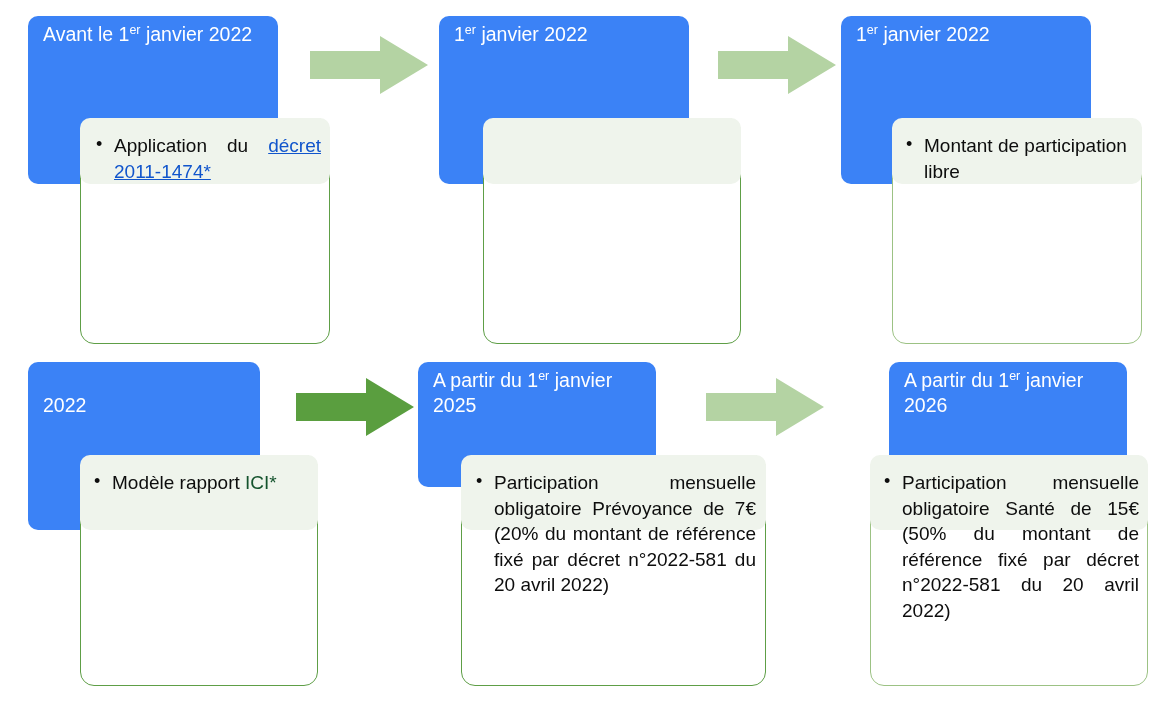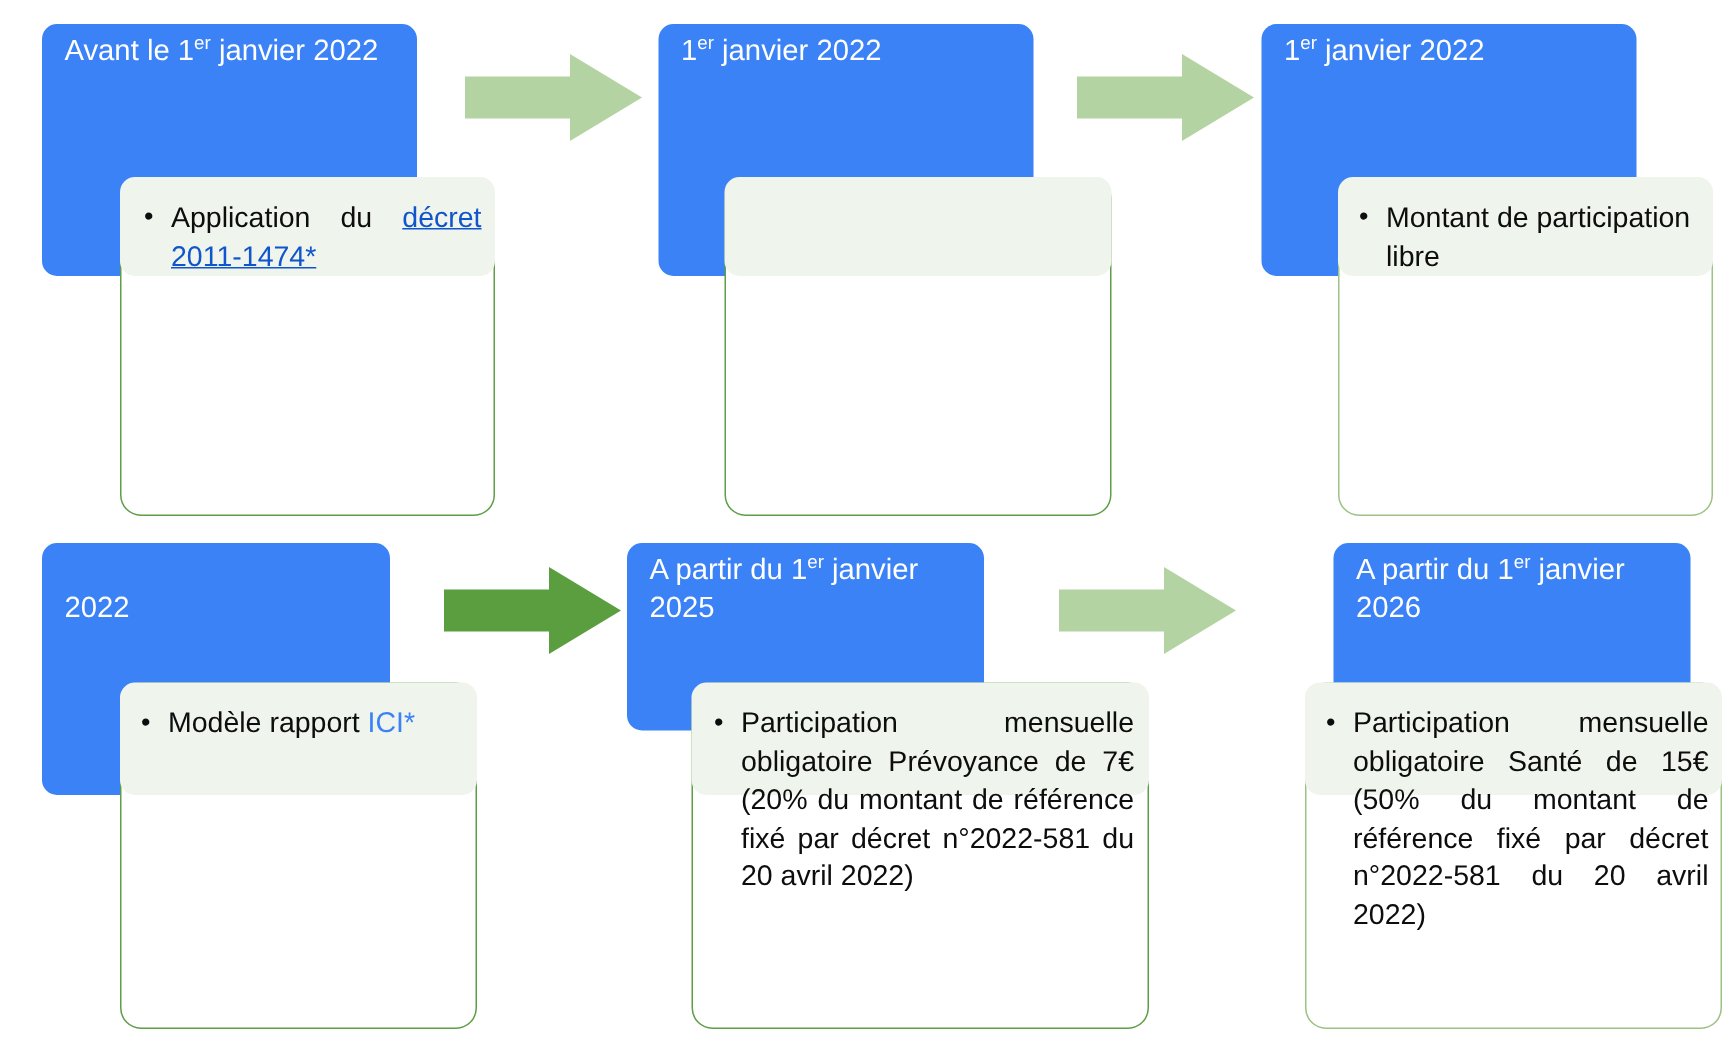--- a/index.html
+++ b/index.html
@@ -89,21 +89,21 @@
     left: 3px;
     top: -1px;
     font-size: 18px;
     color: #0d0d0d;
   }
   .just { text-align: justify; text-align-last: left; }
   .lnk {
     color: #1155CC;
     text-decoration: underline;
   }
-  .red { color: #3b82f6; }
+  .red { color: #14532d; }
 
   
   .arrow {
     position: absolute;
   }
   .arrow svg { display: block; }
 </style>
 </head>
 <body>
 

